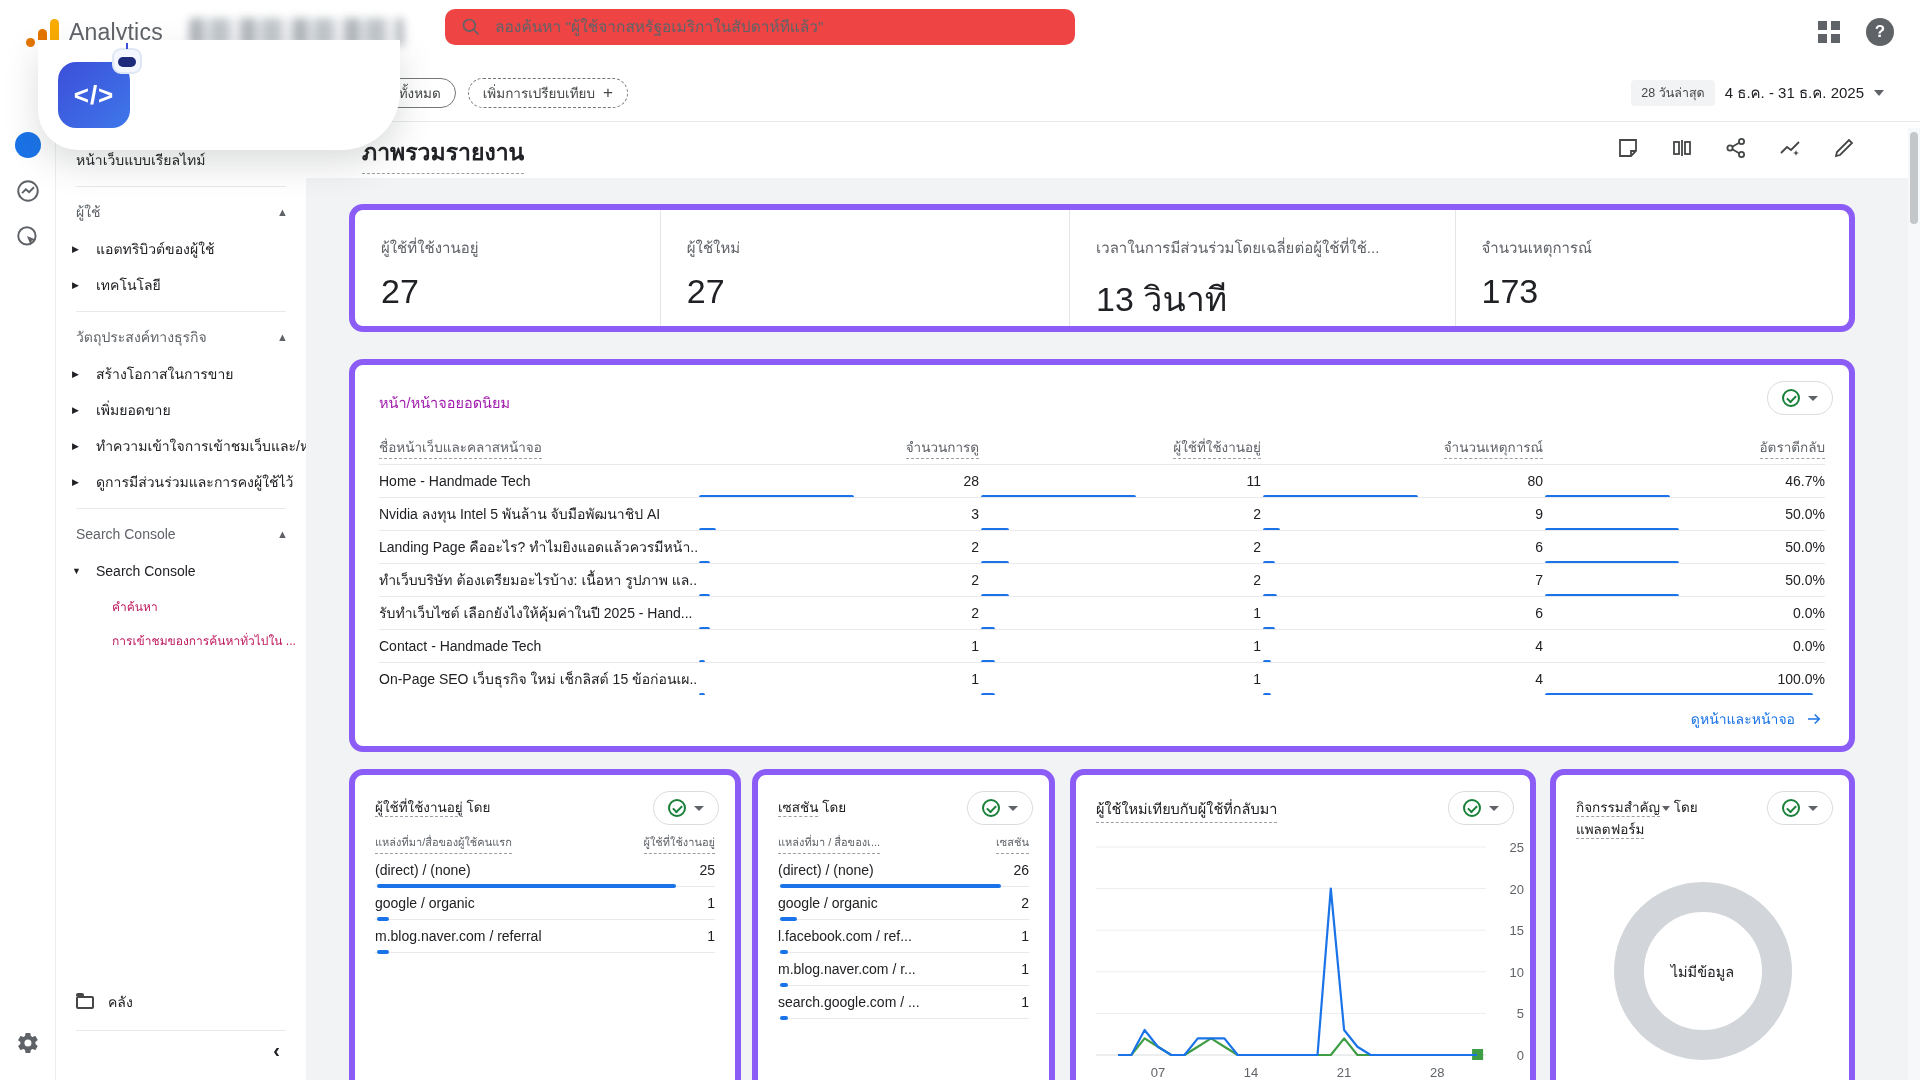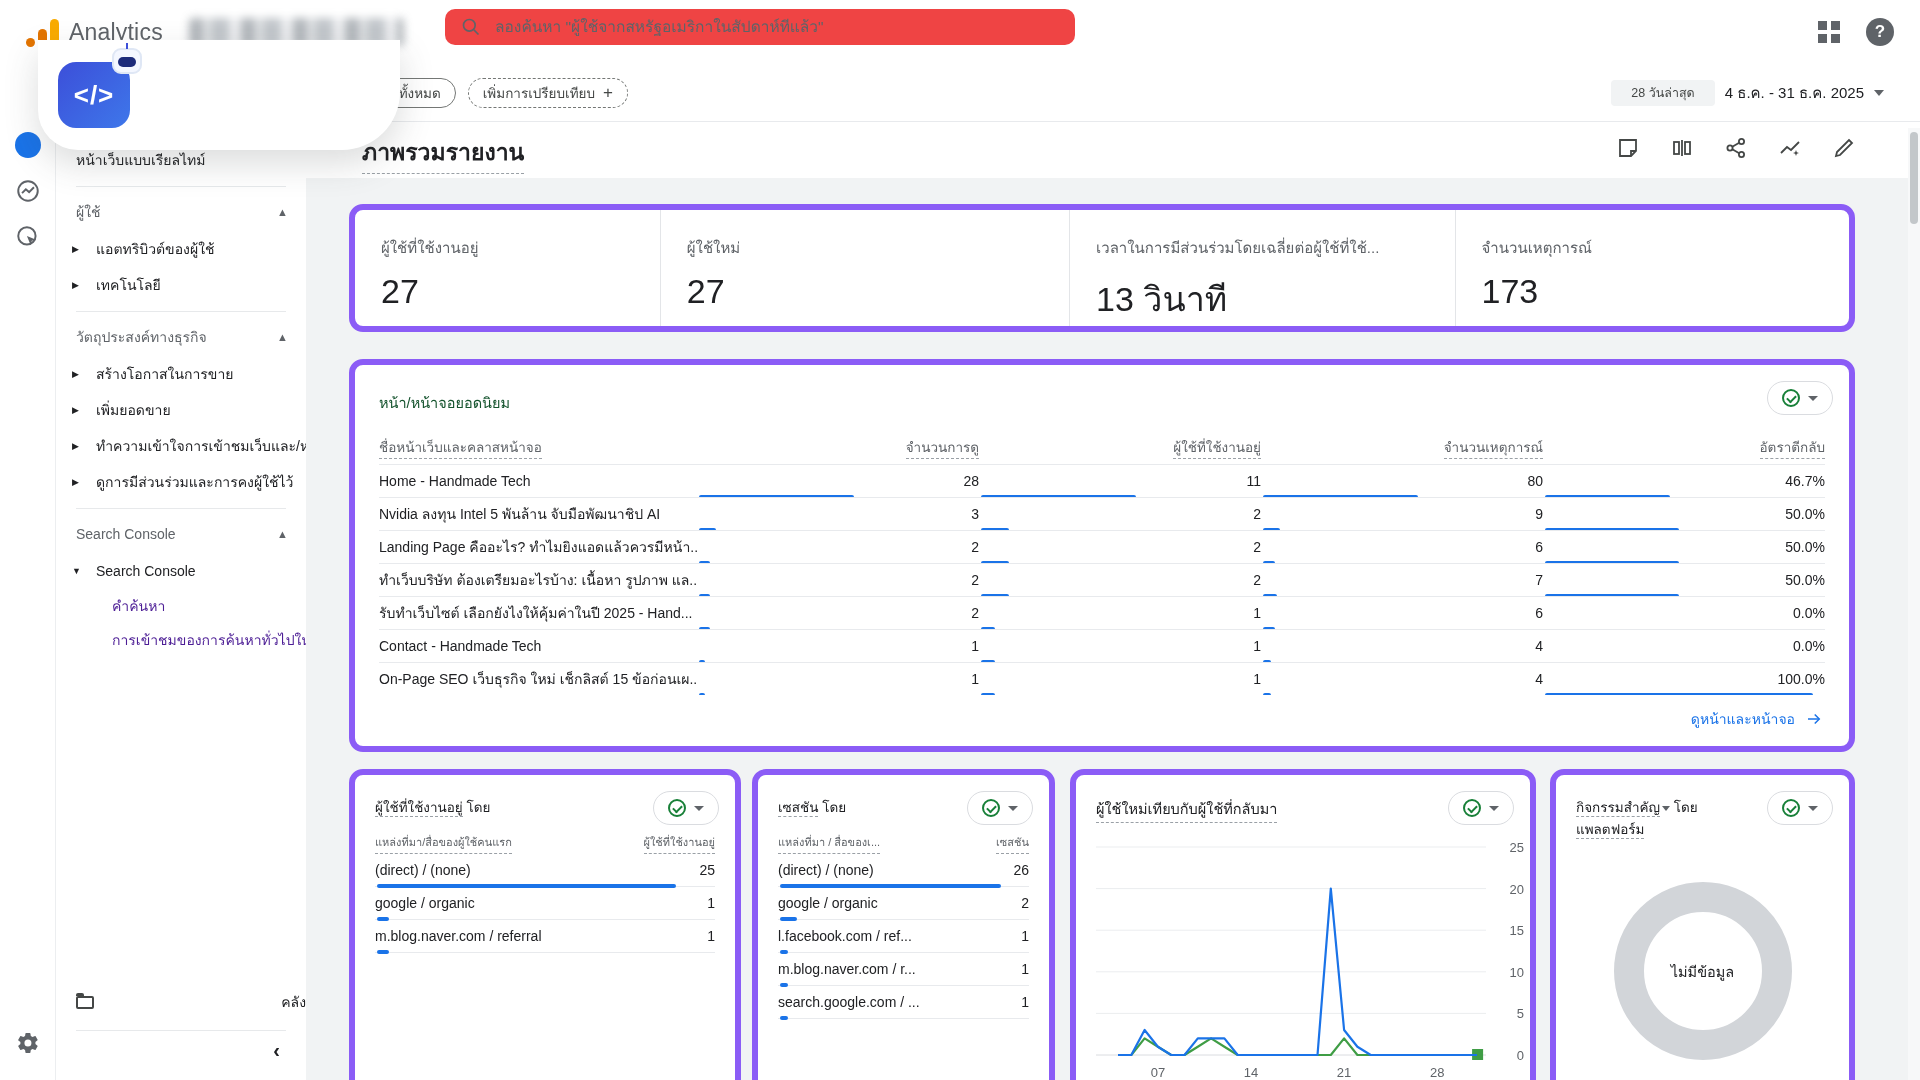--- a/index.html
+++ b/index.html
@@ -58,45 +58,45 @@
   
   .sidebar { position:absolute; left:56px; top:64px; width:250px; height:1016px; background:#fff; z-index:10; }
   .side-list { padding-top:78px;text-align:center; }
   .side-item { display:flex; align-items:center; height:36px; padding-left:40px; font-size:14px;
     color:#202124; cursor:pointer; position:relative; white-space:nowrap; overflow:hidden; }
   .side-item.plain { padding-left:20px; }
   .side-item .tri { position:absolute; left:16px; font-size:9px; color:#202124; }
   .side-header { display:flex; align-items:center; justify-content:space-between; height:38px;
     padding:0 18px 0 20px; font-size:14px; color:#5f6368; margin-top:4px; }
   .side-header .chev { font-size:11px; color:#5f6368; }
-  .side-child { height:34px; padding-left:56px; display:flex; align-items:center; font-size:14px;
-    color:#4c1d95; cursor:pointer; white-space:nowrap; overflow:hidden; }
+  .side-child { height:34px; padding-left:56px; display:flex; align-items:center; font-size:12px;
+    color:#be185d; cursor:pointer; white-space:nowrap; overflow:hidden; }
   .side-div { border-top:1px solid #e7e9eb; margin:8px 20px 6px 20px; }
   .side-footer { position:absolute; left:0; bottom:0; width:100%; }
   .lib-row { display:flex; align-items:center; gap:14px; padding-left:20px; height:40px;
-    font-size:14px; color:#202124; cursor:pointer;justify-content:space-between; }
+    font-size:14px; color:#202124; cursor:pointer; }
   .folder { width:18px; height:13px; border:2px solid #444746; border-radius:2px; position:relative; }
   .folder:before { content:""; position:absolute; left:-2px; top:-5px; width:8px; height:3px;
     background:#444746; border-radius:2px 2px 0 0; }
   .foot-div { border-top:1px solid #e7e9eb; margin:8px 20px; }
   .collapse-row { display:flex; justify-content:flex-end; padding-right:26px; padding-bottom:18px; }
   .collapse-row span { font-size:20px; font-weight:bold; cursor:pointer; }
 
   
   .main { position:absolute; left:306px; top:64px; right:0; bottom:0; background:#f1f3f4; overflow:hidden; }
   .white-top { position:absolute; left:0; top:0; right:0; height:114px; background:#fff; }
   .filter-row { position:absolute; left:0; top:0; right:0; height:58px; border-bottom:1px solid #e8eaed;
     display:flex; align-items:center; }
   .chip { height:30px; border:1px solid #747775; border-radius:16px; display:flex; align-items:center;
     padding:0 14px; font-size:13.5px; color:#444746; cursor:pointer; background:#fff; }
   .chip.first { margin-left:54px; }
   .chip.dashed { border-style:dashed; margin-left:12px; gap:8px; }
   .chip .plus { font-size:17px; color:#444746; }
   .date-zone { position:absolute; right:36px; top:0; height:58px; display:flex; align-items:center; gap:10px; cursor:pointer; }
-  .date-preset { font-size:12.5px; color:#444746; background:#f1f3f4; padding:3px 20px; border-radius:4px; }
+  .date-preset { font-size:12.5px; color:#444746; background:#f1f3f4; padding:3px 10px; border-radius:4px; }
   .date-range { font-size:15px; color:#202124; }
   .caret { width:0; height:0; border-left:5px solid transparent; border-right:5px solid transparent;
     border-top:6px solid #5f6368; }
   .title-row { position:absolute; left:56px; top:70px; display:flex; align-items:center; }
   .page-title { font-size:23px; color:#202124; border-bottom:1.5px dashed #9aa0a6; padding-bottom:3px; }
   .header-icons { position:absolute; right:64px; top:72px; display:flex; gap:30px; }
   .hicon { width:24px; height:24px; cursor:pointer; }
   .hicon svg { width:24px; height:24px; stroke:#444746; fill:none; stroke-width:1.8; }
 
   .content { position:absolute; left:0; top:114px; right:0; bottom:0; }
@@ -112,21 +112,21 @@
   
   .qpill { position:absolute; display:flex; align-items:center; gap:8px; height:34px; width:66px;
     border:1px solid #dadce0; border-radius:17px; justify-content:center; background:#fff; cursor:pointer; }
   .qcheck { width:18px; height:18px; border:2px solid #188038; border-radius:50%; position:relative; }
   .qcheck:before { content:""; position:absolute; left:3px; top:4px; width:7px; height:4px;
     border-left:2px solid #188038; border-bottom:2px solid #188038; transform:rotate(-45deg); }
   .qpill .caret { border-top-width:5px; }
 
   
   .pages-card { left:43px; top:181px; width:1506px; height:393px; padding:22px 24px 0 24px; }
-  .pages-title { font-size:14.5px; color:#14532d; margin-top:4px; }
+  .pages-title { font-size:14.5px; color:#a21caf; margin-top:4px; }
   .pages-card .qpill { right:22px; top:16px; }
   .pgrid { display:grid; grid-template-columns:318px 1fr 1fr 1fr 1fr; }
   .phead { margin-top:22px;gap:37px; }
   .phead .hc { font-size:13.5px; color:#5f6368; padding-bottom:6px; }
   .phead .hc span { border-bottom:1.5px dashed #9aa0a6; padding-bottom:3px; }
   .phead .num { text-align:right; }
   .prow { border-top:1px solid #e8eaed; height:33px;text-align:right; }
   .prow .cell { position:relative; font-size:14px; color:#202124; display:flex; align-items:center;
     white-space:nowrap; overflow:hidden; }
   .prow .num { justify-content:flex-end; }

